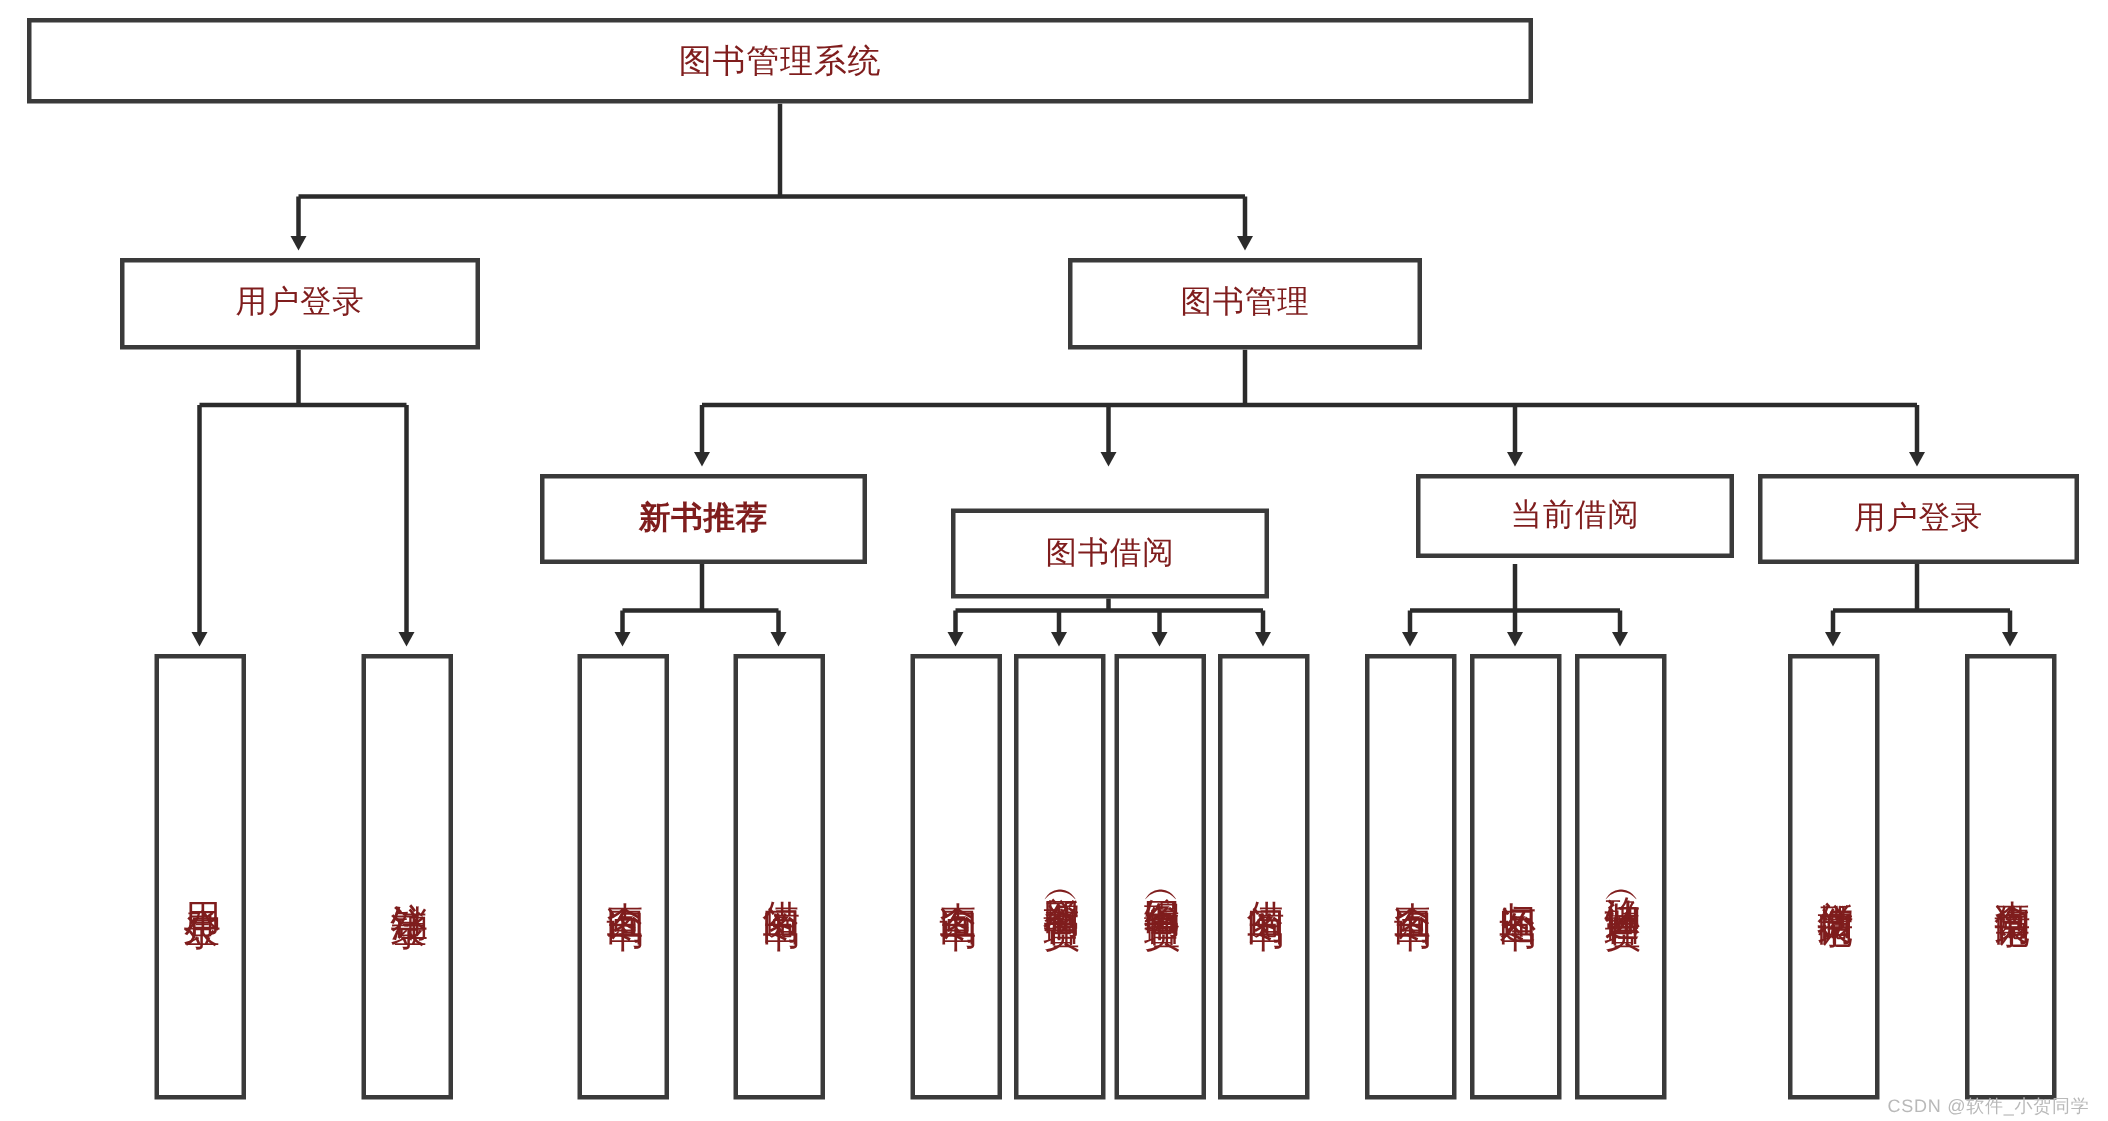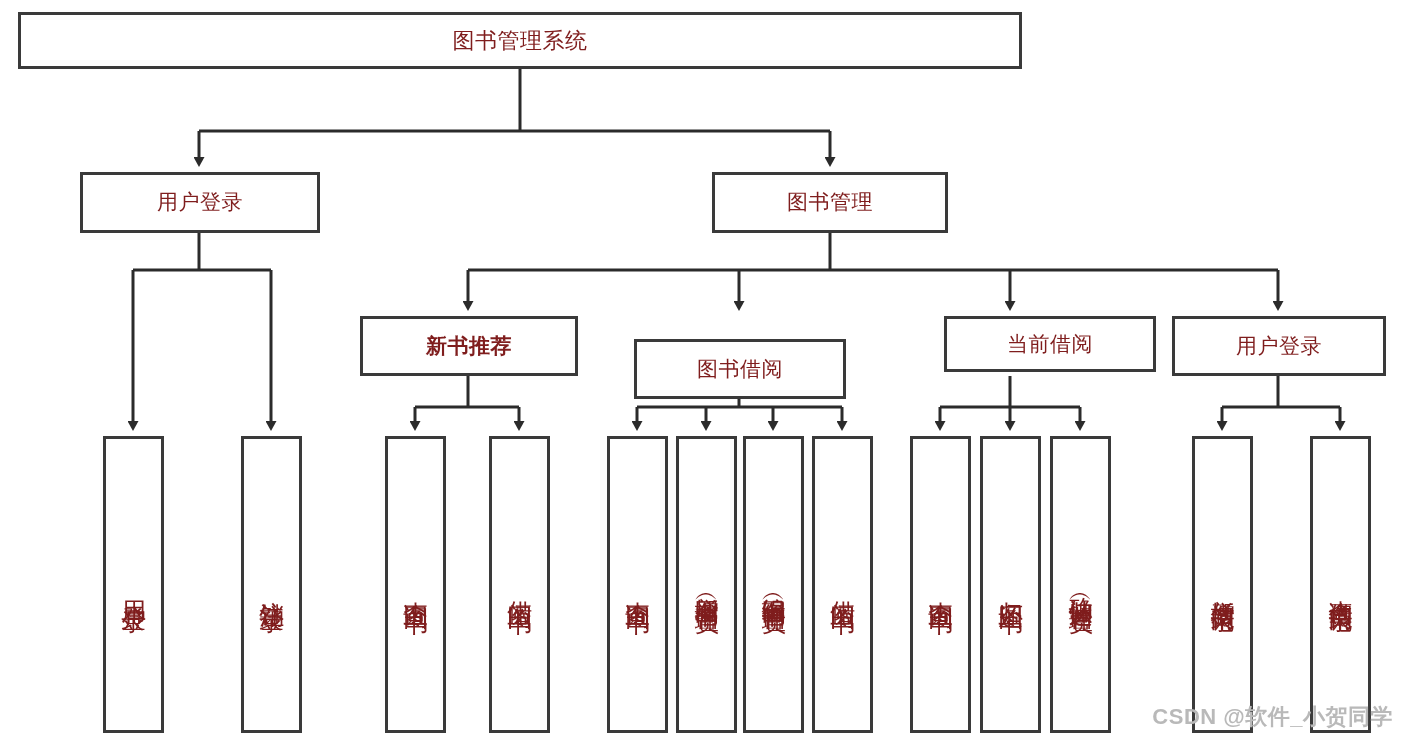--- a/index.html
+++ b/index.html
@@ -62,26 +62,25 @@
     letter-spacing: 3px;
     white-space: nowrap;
   }
   .node.vertical.tall-text .label {
     font-size: 24px;
     letter-spacing: 2px;
   }
   #watermark {
     position: absolute;
     right: 12px;
-    bottom: 15px;
-    font-size: 22px;
+    bottom: 1px;
+    font-size: 12px;
     color: #b9b9b9;
     white-space: nowrap;
     letter-spacing: 0.5px;
-    font-weight: bold;
   }
 </style>
 </head>
 <body>
 
 <div id="diagram-root">
 
   <svg id="edge-layer" viewBox="0 0 1405 747" xmlns="http://www.w3.org/2000/svg">
     <defs>
       <marker id="arrow" markerWidth="10" markerHeight="11" refX="1" refY="5.5" orient="auto" markerUnits="userSpaceOnUse">

